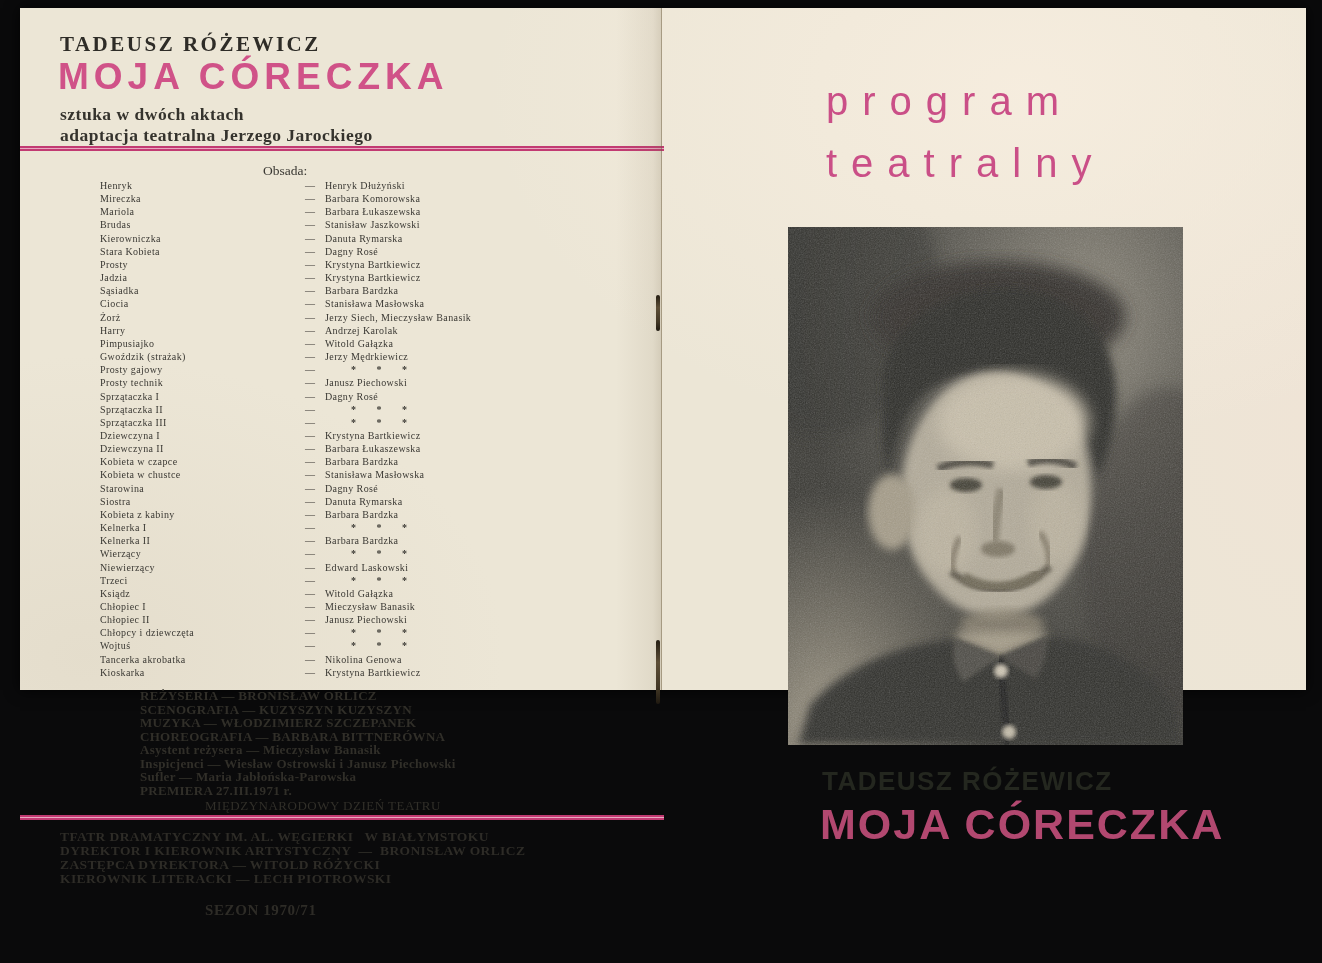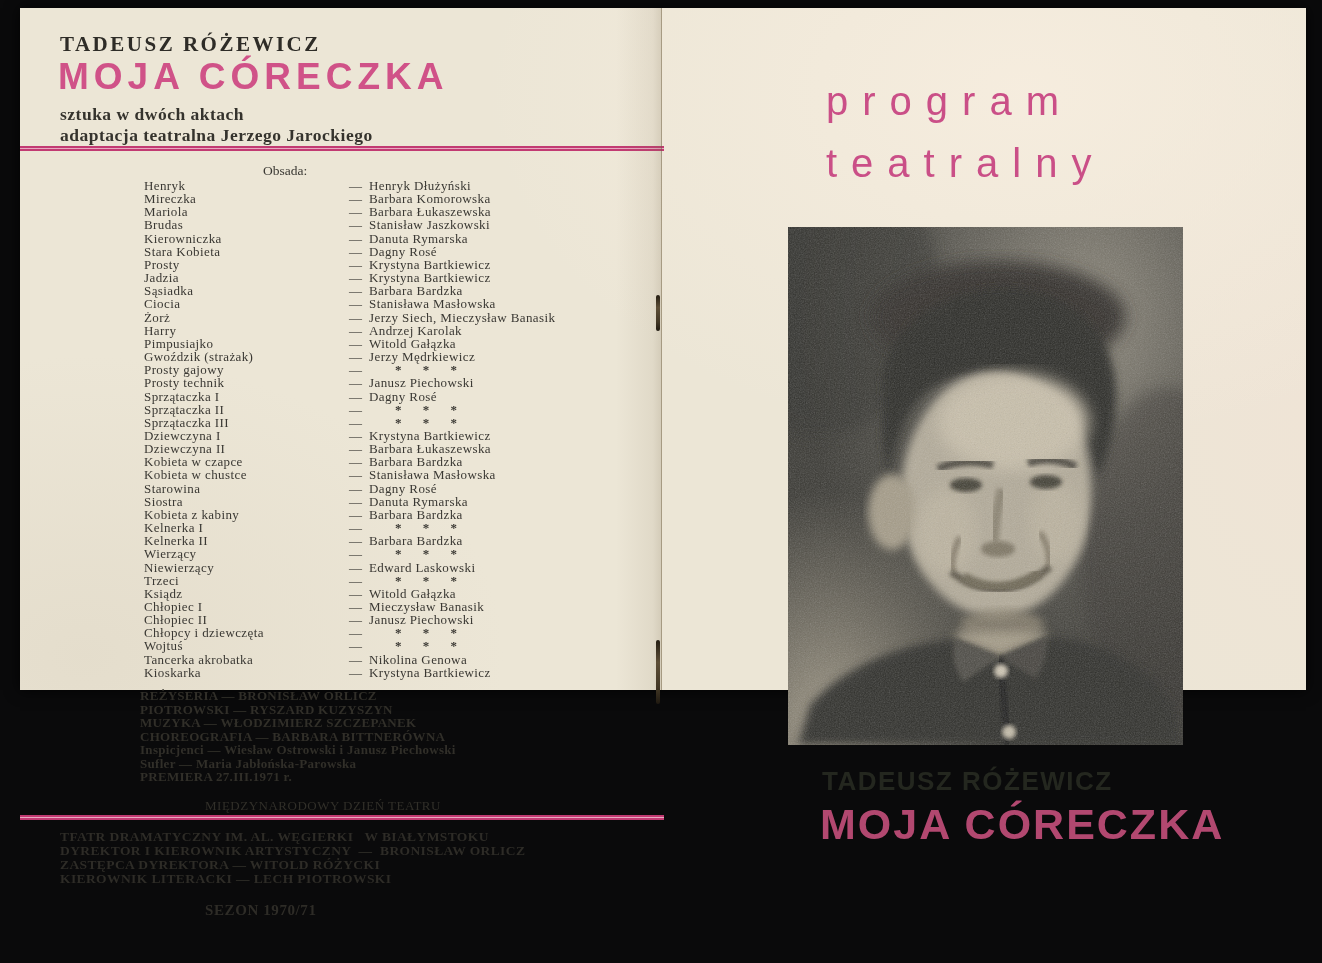--- a/index.html
+++ b/index.html
@@ -47,21 +47,21 @@
   .lp-sub1{position:absolute;left:40px;top:96px;font-size:17.5px;font-weight:bold;color:#35332d;letter-spacing:.5px;}
   .lp-sub2{position:absolute;left:40px;top:117px;font-size:17.5px;font-weight:bold;color:#35332d;letter-spacing:.5px;}
   .pink-rule{
     position:absolute;left:0;width:644px;height:5px;
     background:linear-gradient(180deg,#c23a72 0 2px, #e8a9c0 2px 3px, #c23a72 3px 5px);
   }
   .rule-1{top:138px;}
   .rule-2{top:807px;}
   .obsada{position:absolute;left:243px;top:155px;font-size:13.5px;color:#3a3833;}
   .cast{position:absolute;left:80px;top:171px;width:540px;}
-  .cast-row{display:flex;line-height:13.16px;font-size:13px;color:#3a3833;margin-left:44px;}
+  .cast-row{display:flex;line-height:13.16px;font-size:10px;color:#3a3833;}
   .cast-role{width:205px;flex:none;letter-spacing:.4px;}
   .cast-dash{width:20px;flex:none;}
   .cast-performer{flex:1;letter-spacing:.4px;}
   .cast-performer.stars{padding-left:26px;letter-spacing:9px;font-weight:bold;}
   .crew{position:absolute;left:120px;top:681px;width:520px;}
   .crew-line{margin:0;font-size:13px;font-weight:bold;color:#312f29;line-height:13.5px;letter-spacing:.3px;white-space:pre-wrap;}
   .premiere-day{
     position:absolute;left:185px;top:790px;
     font-size:13px;font-weight:normal;color:#312f29;letter-spacing:.5px;
   }
@@ -296,23 +296,24 @@
         </div>
         <div class="cast-row">
           <span class="cast-role">Kioskarka</span>
           <span class="cast-dash">—</span>
           <span class="cast-performer">Krystyna Bartkiewicz</span>
         </div>
       </div>
 
     <div class="crew" id="crew-lines">
         <p class="crew-line">REŻYSERIA — BRONISŁAW ORLICZ</p>
-        <p class="crew-line">PIOTROWSKI — RYSZARD KUZYSZYN</p>
+        <p class="crew-line">SCENOGRAFIA — KUZYSZYN KUZYSZYN</p>
         <p class="crew-line">MUZYKA — WŁODZIMIERZ SZCZEPANEK</p>
         <p class="crew-line">CHOREOGRAFIA — BARBARA BITTNERÓWNA</p>
+        <p class="crew-line">Asystent reżysera — Mieczysław Banasik</p>
         <p class="crew-line">Inspicjenci — Wiesław Ostrowski i Janusz Piechowski</p>
         <p class="crew-line">Sufler — Maria Jabłońska-Parowska</p>
         <p class="crew-line">PREMIERA 27.III.1971 r.</p>
       </div>
     <div class="premiere-day">MIĘDZYNARODOWY DZIEŃ TEATRU</div>
 
     <div class="pink-rule rule-2"></div>
 
     <div class="theater" id="theater-lines">
         <p class="theater-line">TFATR DRAMATYCZNY IM. AL. WĘGIERKI   W BIAŁYMSTOKU</p>

